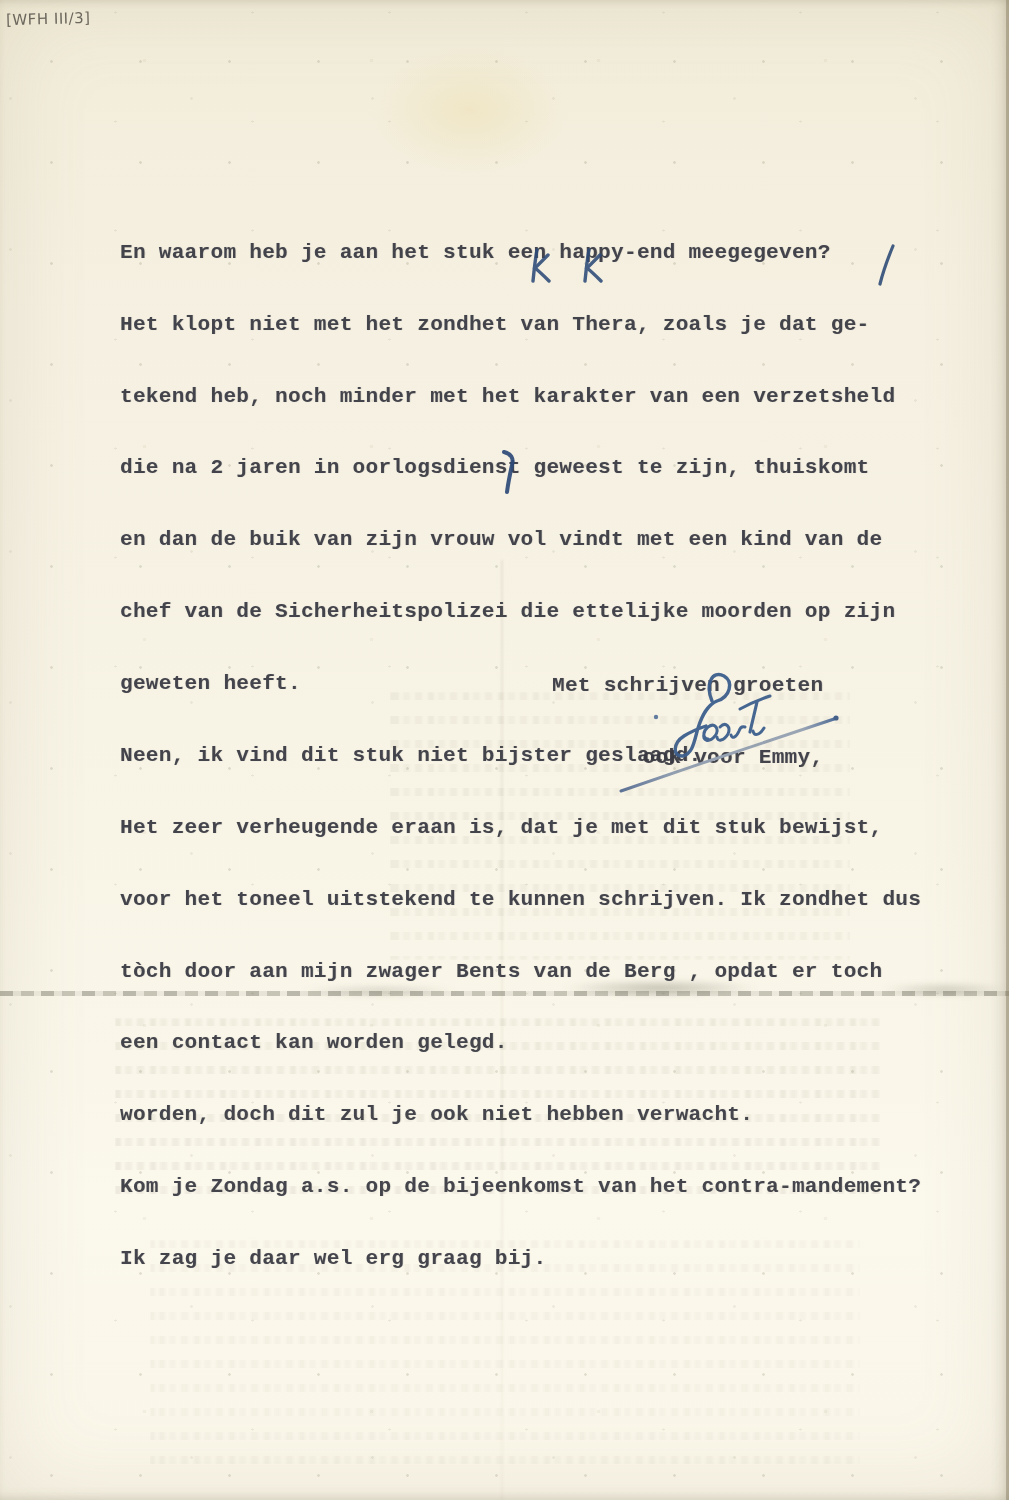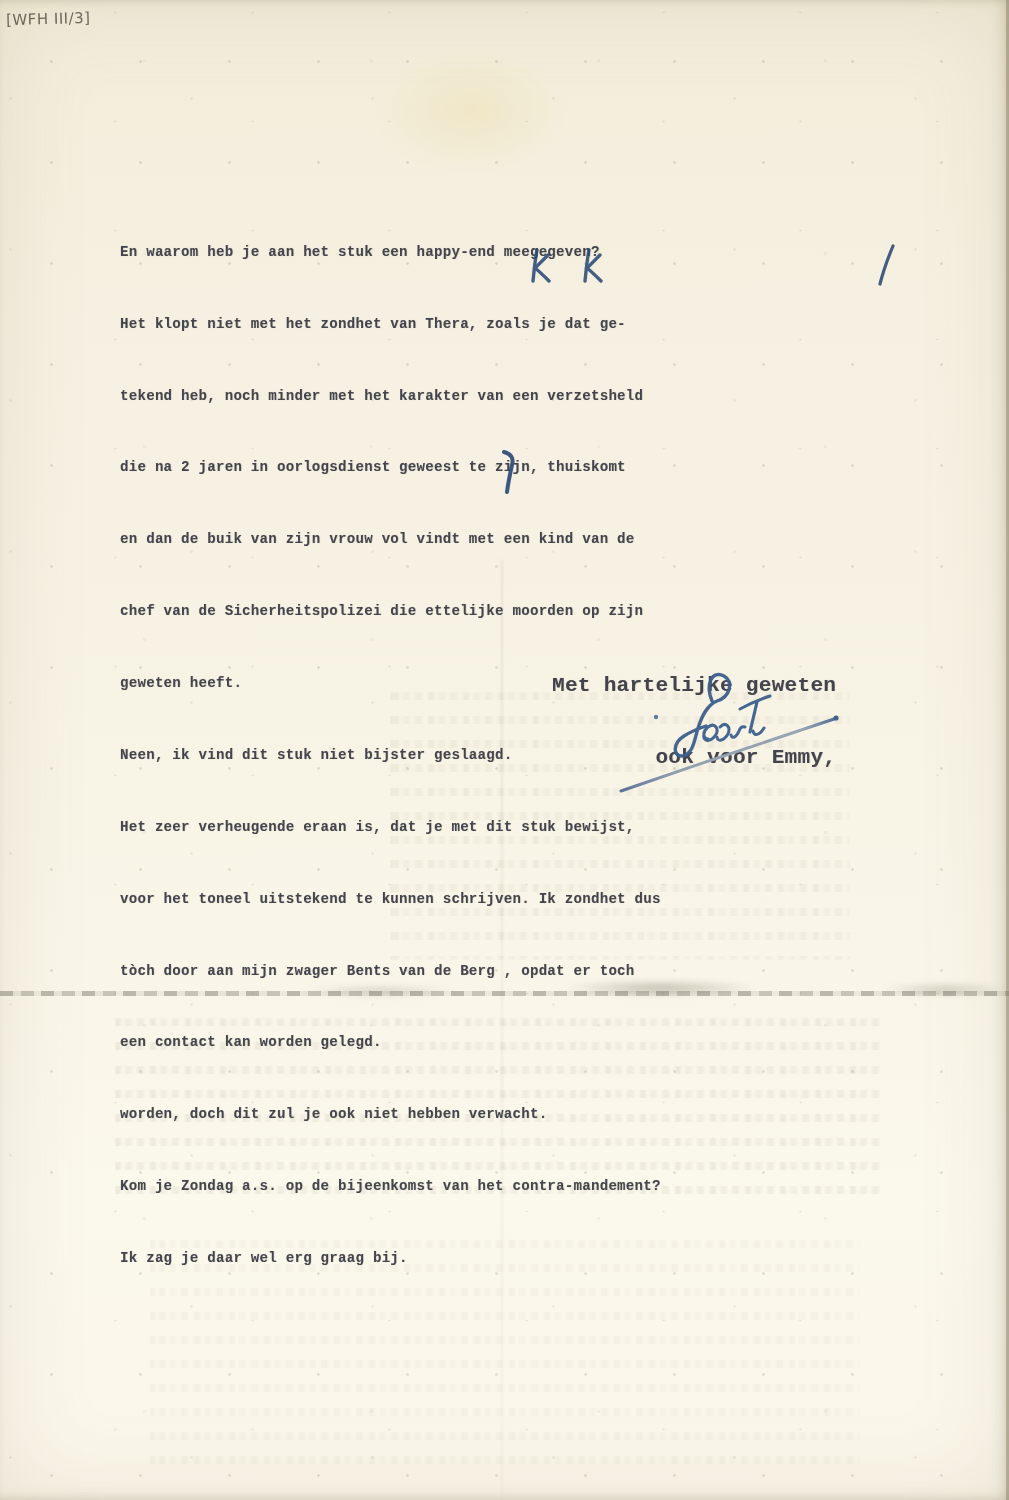--- a/index.html
+++ b/index.html
@@ -26,21 +26,21 @@
       radial-gradient(rgba(100,96,68,.14) 1px, transparent 1.5px),
       radial-gradient(rgba(86,82,58,.11) 1.2px, transparent 1.7px),
       radial-gradient(rgba(140,130,90,.10) 1.6px, transparent 2.2px);
     background-size:89px 101px, 137px 109px, 181px 151px, 227px 193px;
     background-position:7px 11px, 47px 67px, 101px 23px, 31px 157px;
     opacity:.75;
   }
   
   .body-text{
     position:absolute;left:120px;top:193px;
-    font-size:14px;line-height:23.95px;letter-spacing:.32px;
+    font-size:21px;line-height:23.95px;letter-spacing:.32px;
     font-weight:700;color:rgba(56,57,66,.92);
     white-space:pre;
     text-shadow:.5px .4px .7px rgba(56,57,66,.30);
   }
   .closing{
     position:absolute;left:552px;top:626px;
     font-size:21px;line-height:24px;letter-spacing:.32px;
     font-weight:700;color:rgba(56,57,66,.92);
     white-space:pre;
     text-shadow:.5px .4px .7px rgba(56,57,66,.30);
@@ -118,21 +118,21 @@
     <div>Het zeer verheugende eraan is, dat je met dit stuk bewijst,</div>
     <div>voor het toneel uitstekend te kunnen schrijven. Ik zondhet dus</div>
     <div>tòch door aan mijn zwager Bents van de Berg , opdat er toch</div>
     <div>een contact kan worden gelegd.</div>
     <div>worden, doch dit zul je ook niet hebben verwacht.</div>
     <div>Kom je Zondag a.s. op de bijeenkomst van het contra-mandement?</div>
     <div>Ik zag je daar wel erg graag bij.</div>
   </div>
 
   <div class="closing">
-    <div>Met hartelijke geweten</div>
+    <div>Met schrijven groeten</div>
     <div class="indent">ook voor Emmy,</div>
   </div>
 
   <svg class="ink-layer" width="1009" height="1500" viewBox="0 0 1009 1500">
 
     <path d="M880 284 C883 272, 888 258, 893 246" stroke="#2f4c77" stroke-width="3.2" fill="none" stroke-linecap="round" opacity=".9"></path>
 
     <g stroke="#2c4a78" stroke-width="3.4" fill="none" stroke-linecap="round" opacity=".88">
       <path d="M537 250 C535 260, 534 272, 533 281"></path>
       <path d="M548 255 C542 261, 537 266, 535 268 C540 272, 545 277, 549 281"></path>

